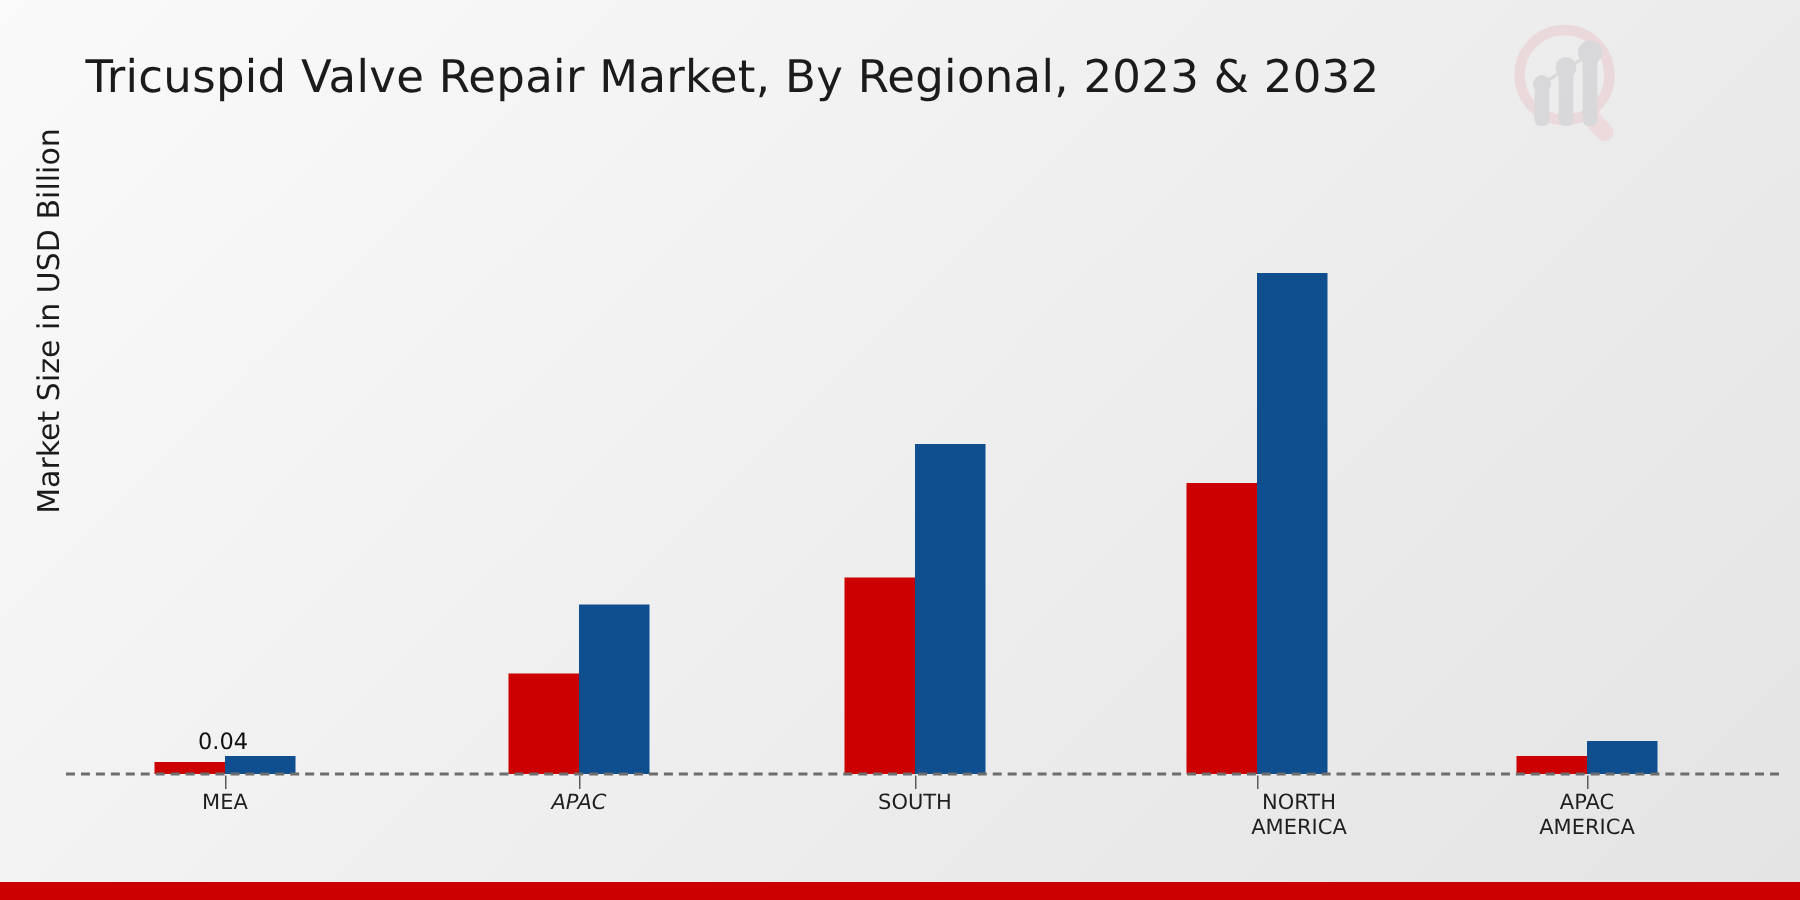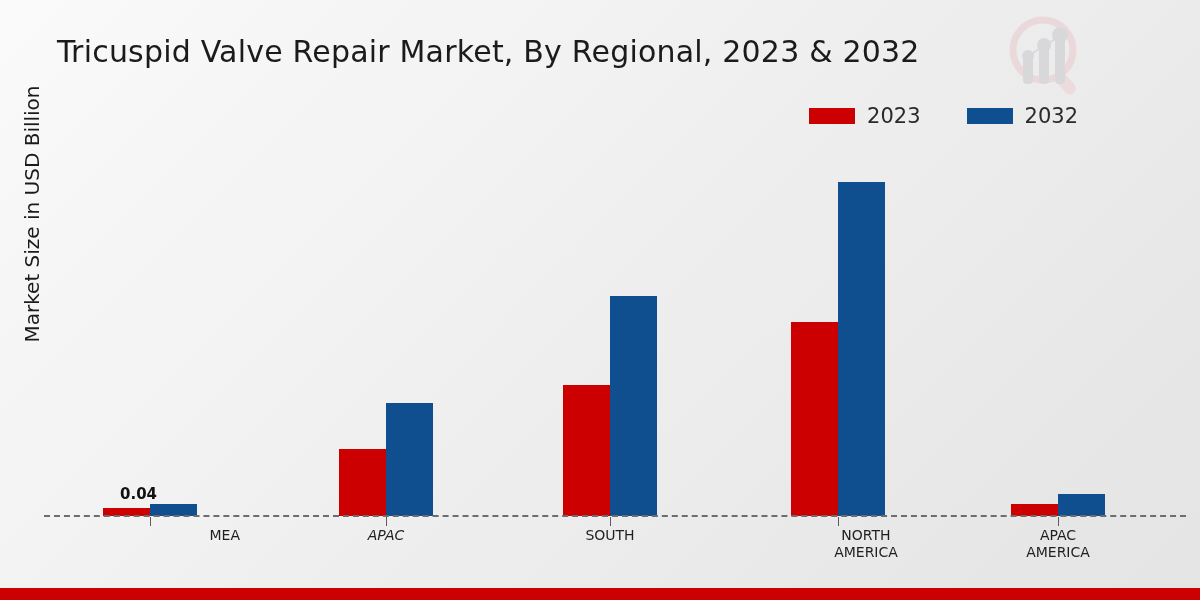--- a/index.html
+++ b/index.html
@@ -119,27 +119,27 @@
   }
   .bar {
     width: 47px;
     box-sizing: border-box;
   }
   .bar.y2023 { background: #cc0000; }
   .bar.y2032 { background: #0f4e8f; }
 
   .bar-value {
     position: absolute;
-    left: 0;
+    left: 12px;
     width: 94px;
     text-align: left;
     padding-left: 17px;
     box-sizing: border-box;
     font-size: 15px;
-    font-weight: bold;
+    font-weight: normal;
     color: #111;
     font-family: "DejaVu Sans", sans-serif;
   }
 
   
   .tick {
     position: absolute;
     top: 517px;
     width: 1px;
     height: 9px;
@@ -181,30 +181,20 @@
       <line x1="33" y1="48" x2="49" y2="38" stroke="#c9c9cd" stroke-width="2"></line>
       <line x1="49" y1="38" x2="65" y2="28" stroke="#c9c9cd" stroke-width="2"></line>
       <circle cx="33" cy="48" r="6" fill="#c9c9cd"></circle>
       <circle cx="49" cy="37" r="7" fill="#c9c9cd"></circle>
       <circle cx="65" cy="27" r="8" fill="#c9c9cd"></circle>
     </svg>
   </div>
 
   <div class="chart-title">Tricuspid Valve Repair Market, By Regional, 2023 &amp; 2032</div>
 
-  <div class="legend">
-    <div class="legend-item">
-      <span class="legend-swatch s-2023"></span>
-      <span class="legend-label">2023</span>
-    </div>
-    <div class="legend-item">
-      <span class="legend-swatch s-2032"></span>
-      <span class="legend-label">2032</span>
-    </div>
-  </div>
 
   <div class="y-axis-title">Market Size in USD Billion</div>
 
   <div class="plot" id="plot">
       <div class="group" style="left: 59px;">
         <div class="bars">
           <div class="bar y2023" title="2023: 0.04" style="height: 8px; background: rgb(204, 0, 0);"></div>
           <div class="bar y2032" title="2032: 0.06" style="height: 12px; background: rgb(15, 78, 143);"></div>
         </div>
         <div class="bar-value" style="bottom: 13px;">0.04</div>
@@ -232,21 +222,21 @@
           <div class="bar y2023" title="2023: 0.06" style="height: 12px; background: rgb(204, 0, 0);"></div>
           <div class="bar y2032" title="2032: 0.11" style="height: 22px; background: rgb(15, 78, 143);"></div>
         </div>
       </div>
     </div>
 
   <div class="baseline"></div>
 
   <div id="axis-decor">
       <div class="tick" style="left: 150px;"></div>
-      <div class="cat-label" style="left: 60px; text-align: right;">
+      <div class="cat-label" style="left: 60px;">
         <div>MEA</div>
       </div>
       <div class="tick" style="left: 386px;"></div>
       <div class="cat-label" style="left: 296px; font-style: italic;">
         <div>APAC</div>
       </div>
       <div class="tick" style="left: 610px;"></div>
       <div class="cat-label" style="left: 520px;">
         <div>SOUTH</div>
       </div>

